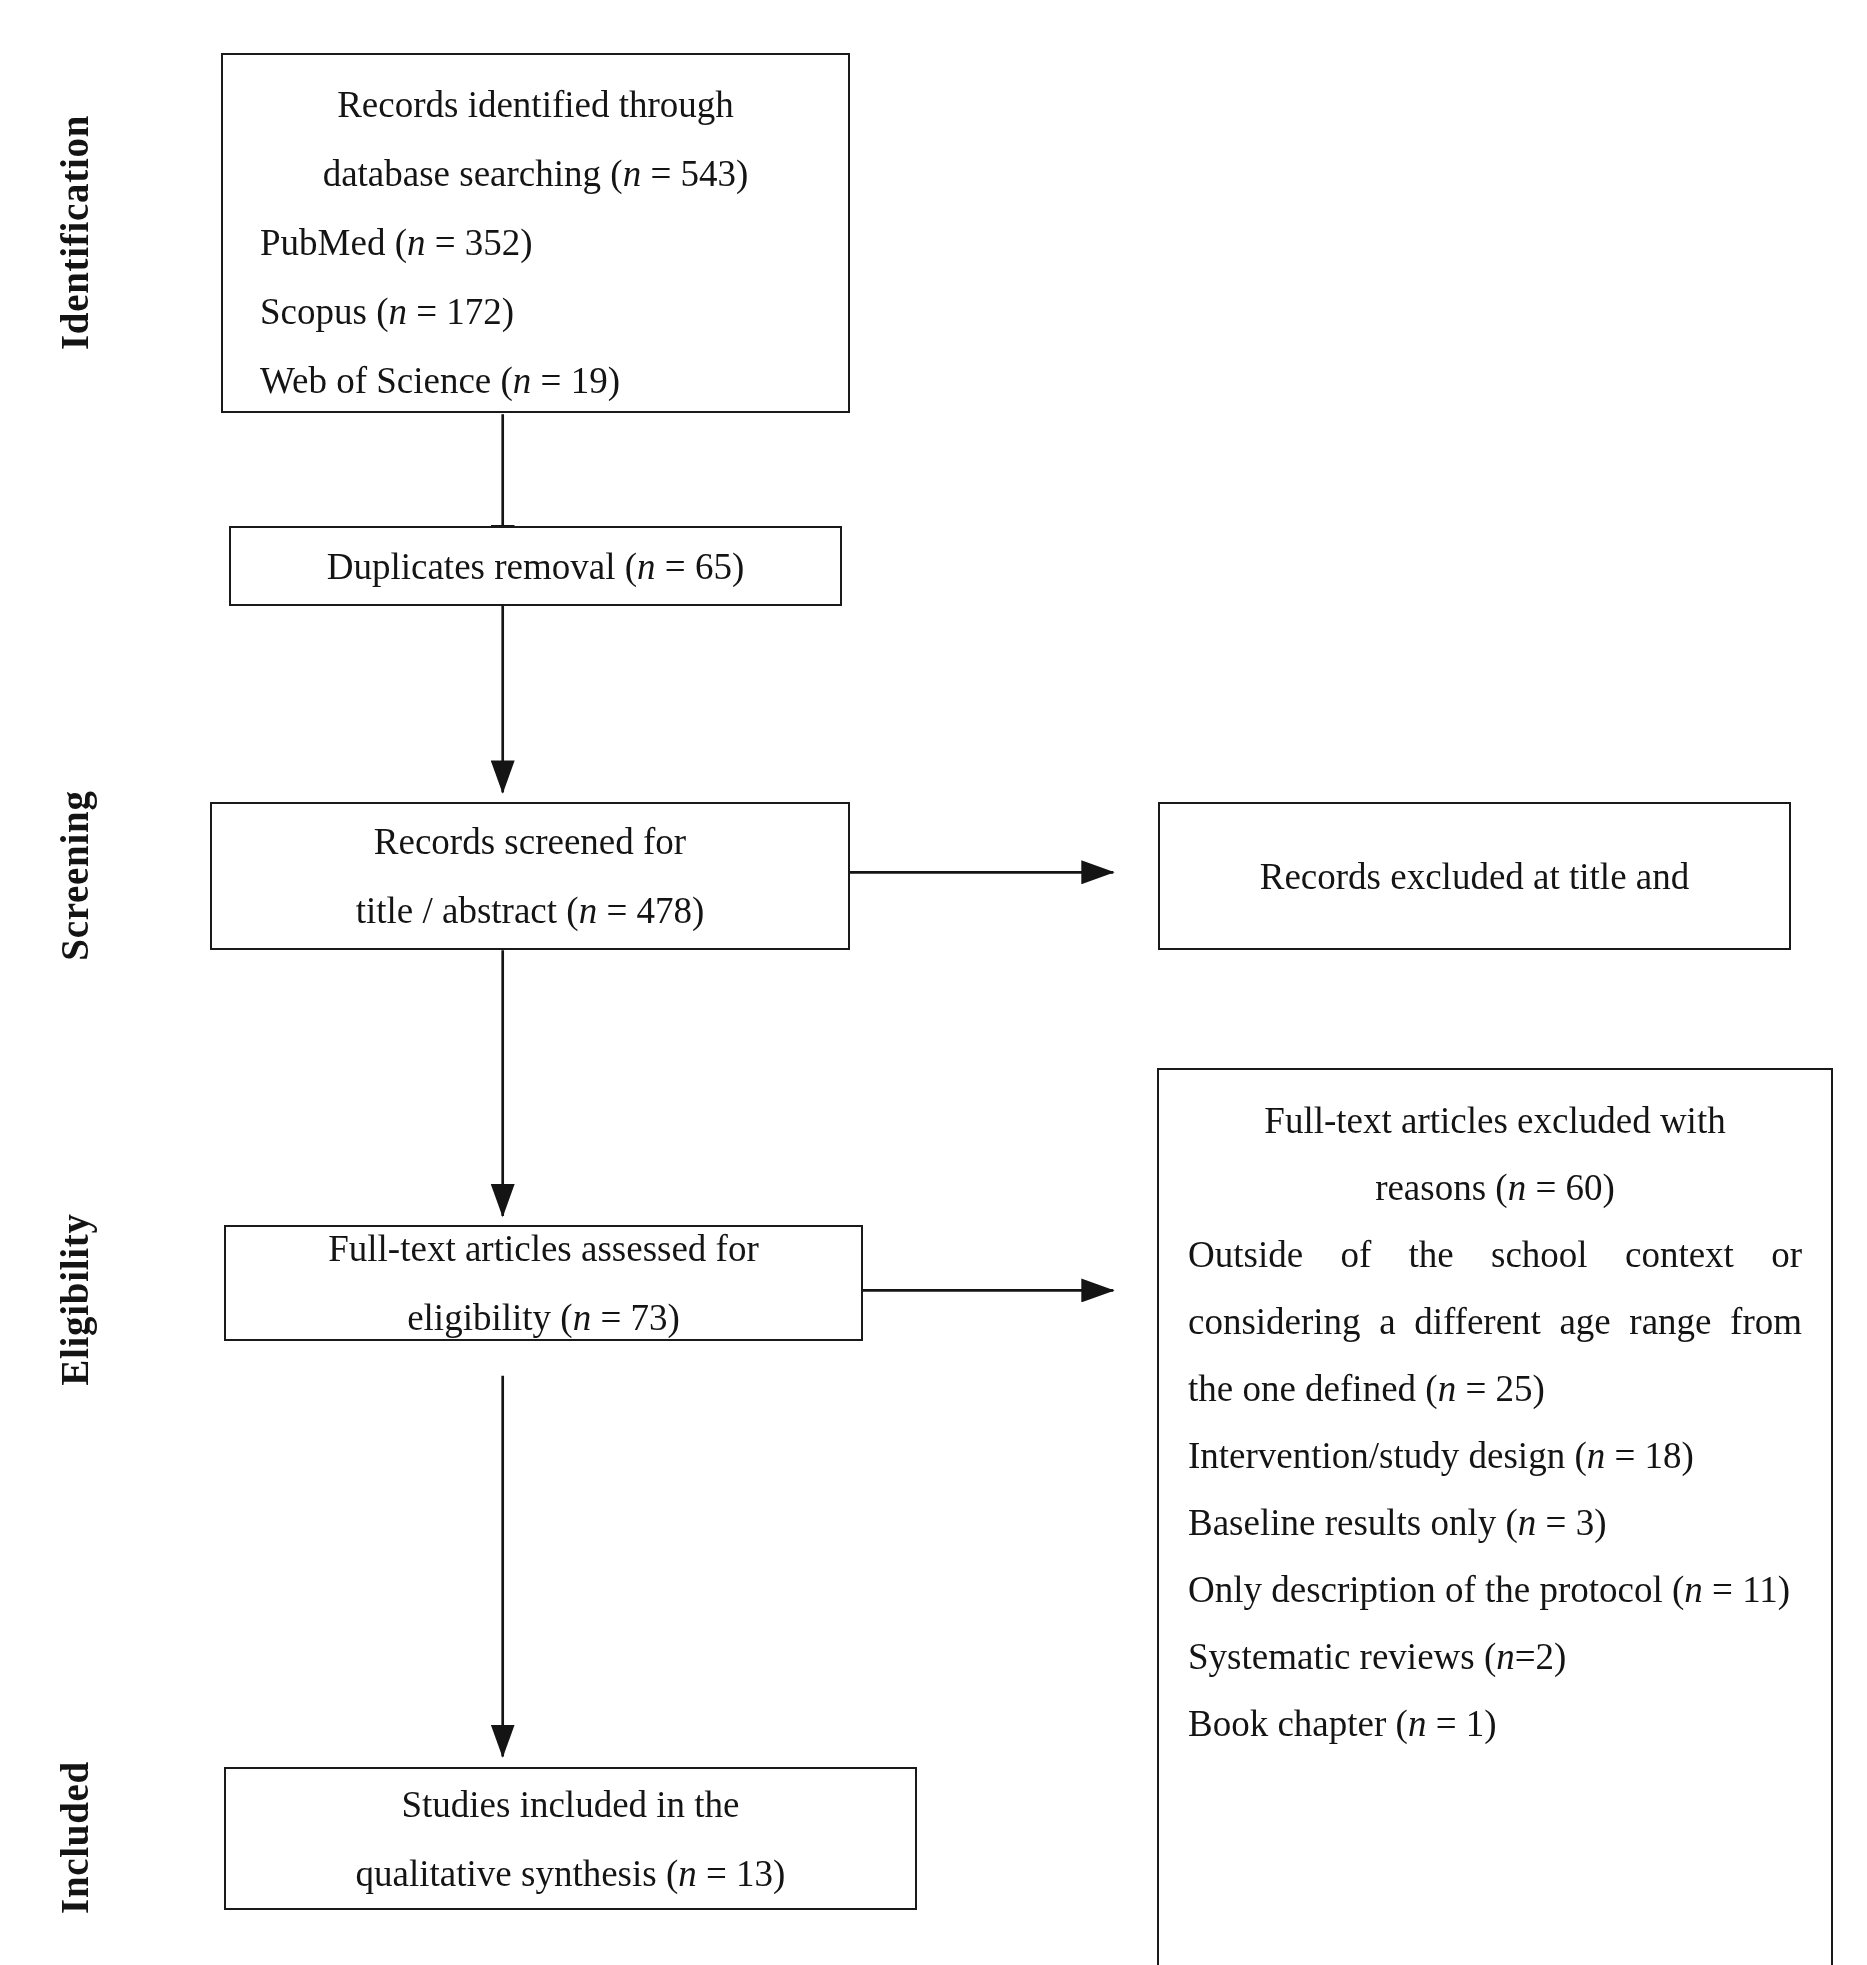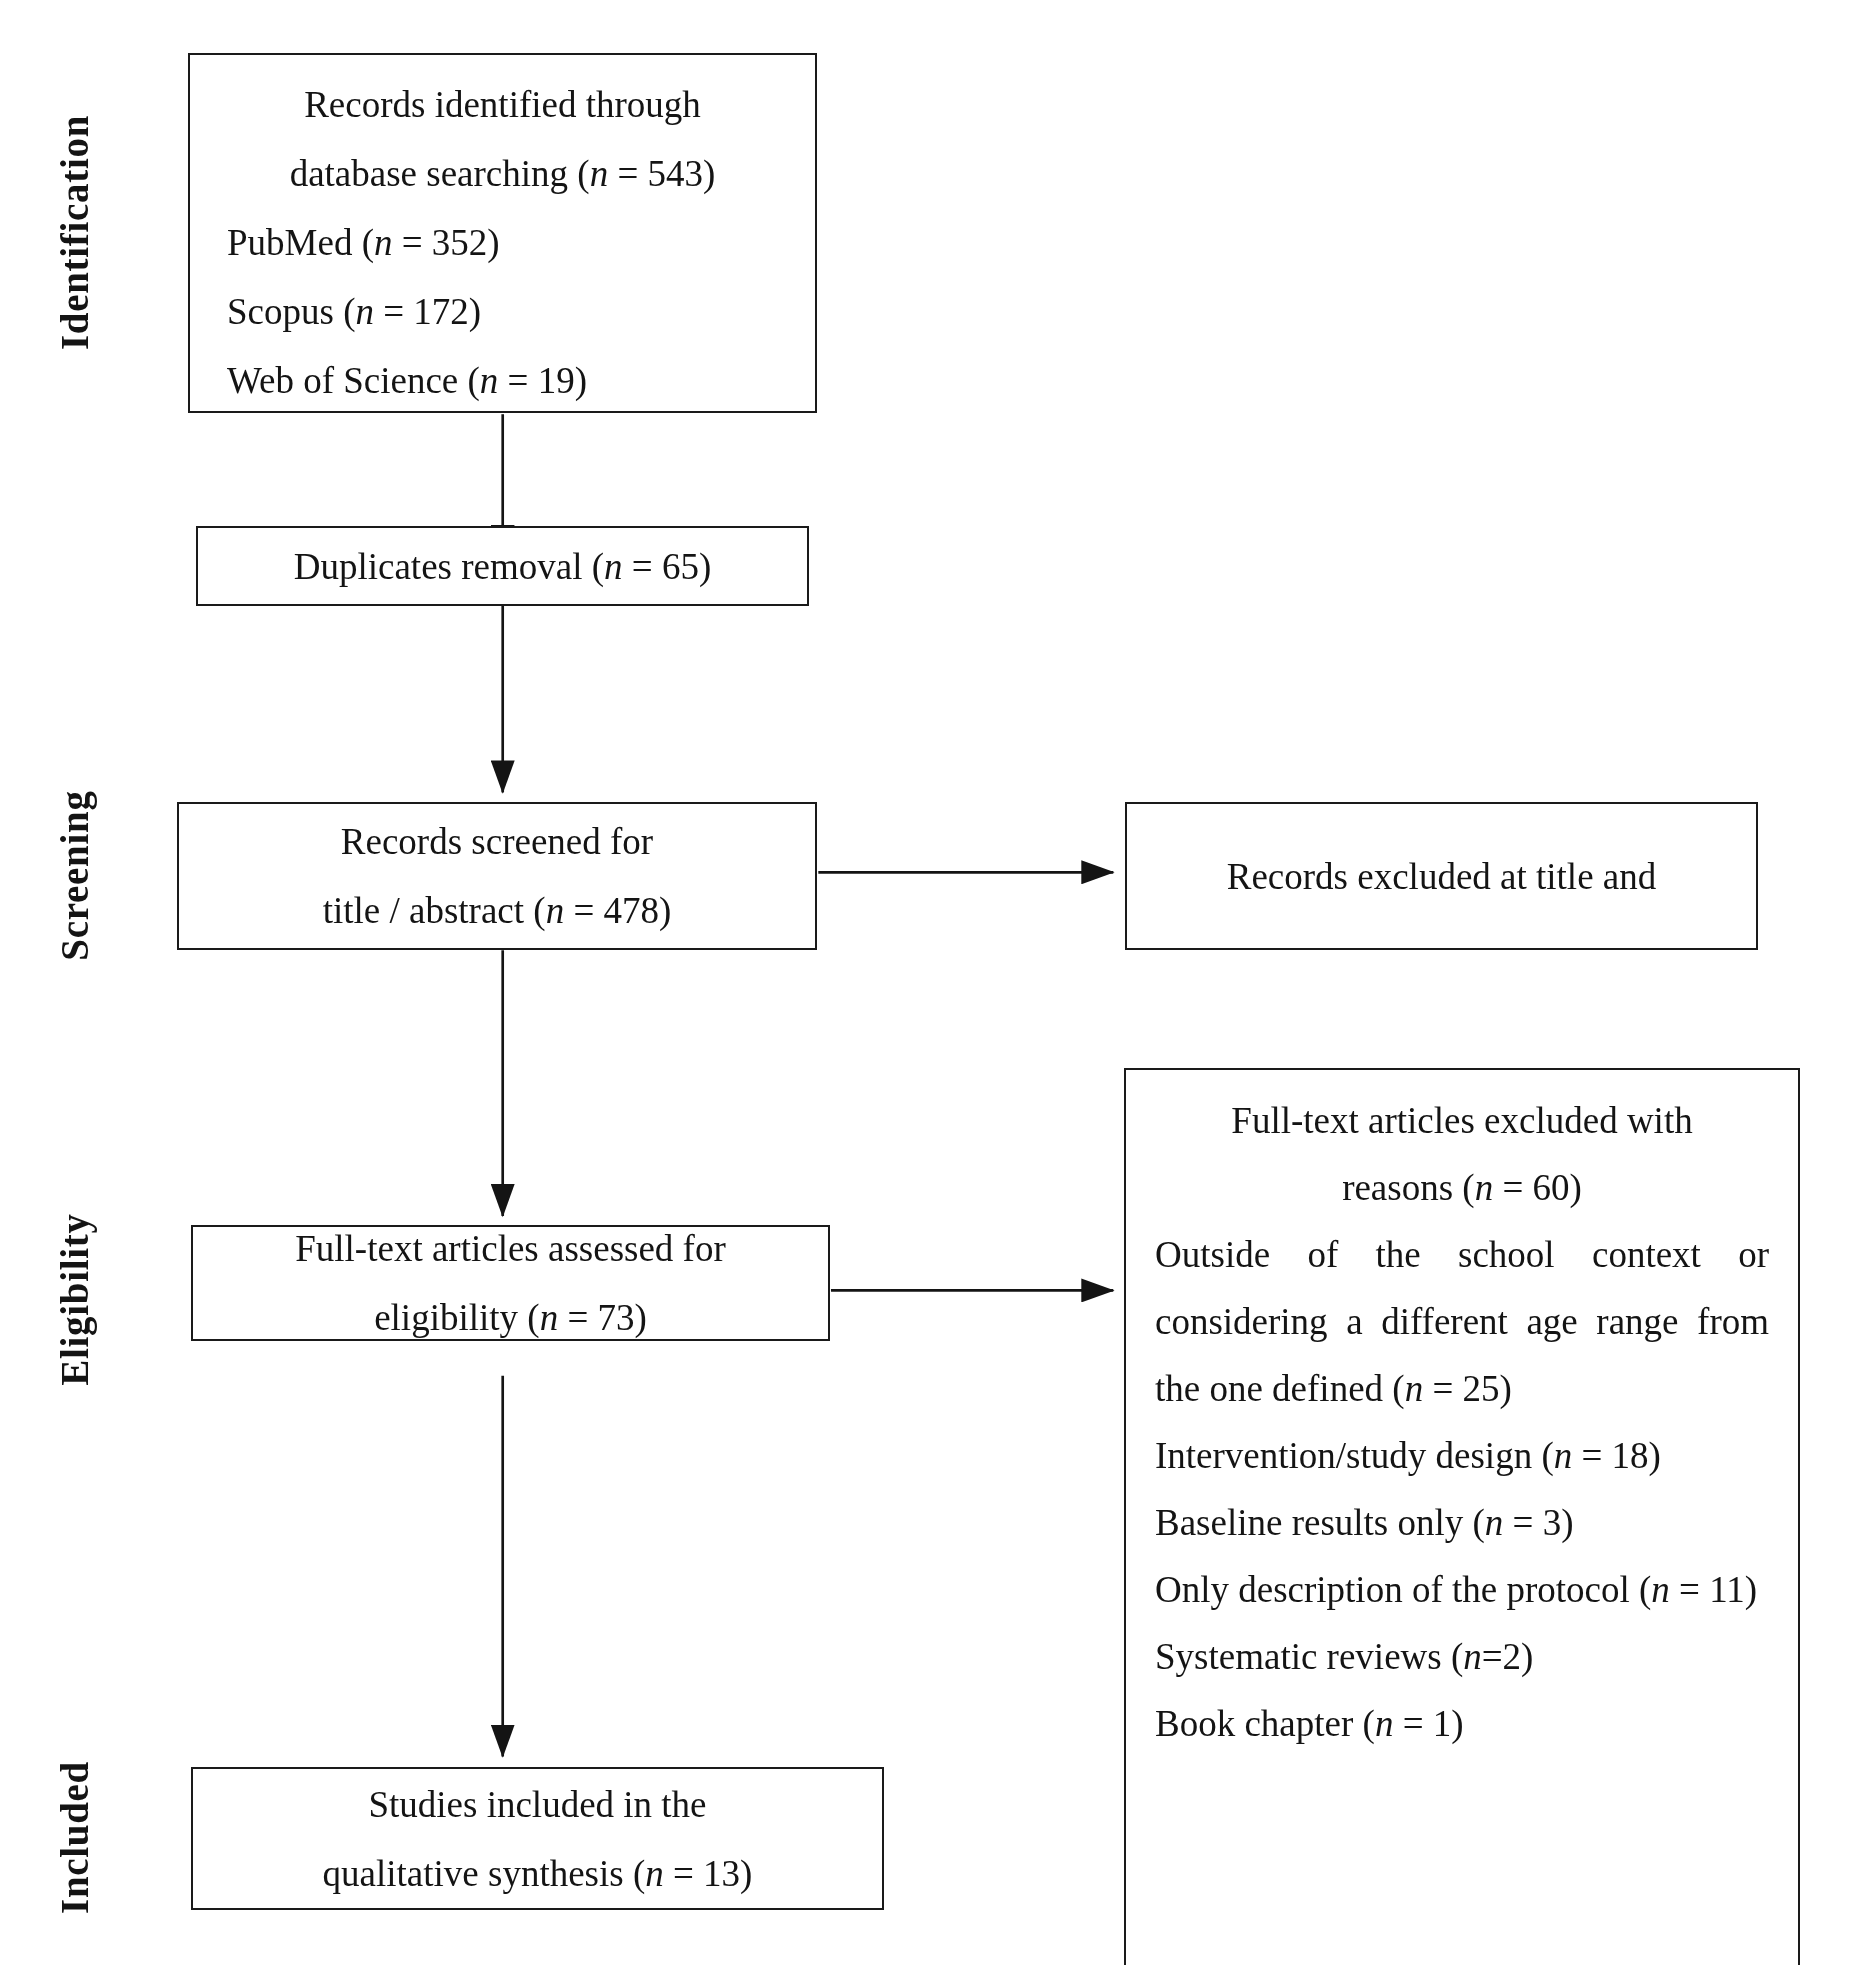--- a/index.html
+++ b/index.html
@@ -40,20 +40,21 @@
     font-weight: 700;
     letter-spacing: 0.7px;
     white-space: nowrap;
   }
   .box {
     position: absolute;
     border: 2.7px solid var(--border);
     background: var(--bg);
     font-size: 37px;
     line-height: 69px;
+    margin-left: 33px;
   }
   .box.center-v {
     display: flex;
     flex-direction: column;
     justify-content: center;
   }
   .tline { text-align: center; }
   .tline.left { text-align: left; }
   #box-identified { padding-top: 14.7px; }
   #box-identified .sources { padding-left: 37px; }

